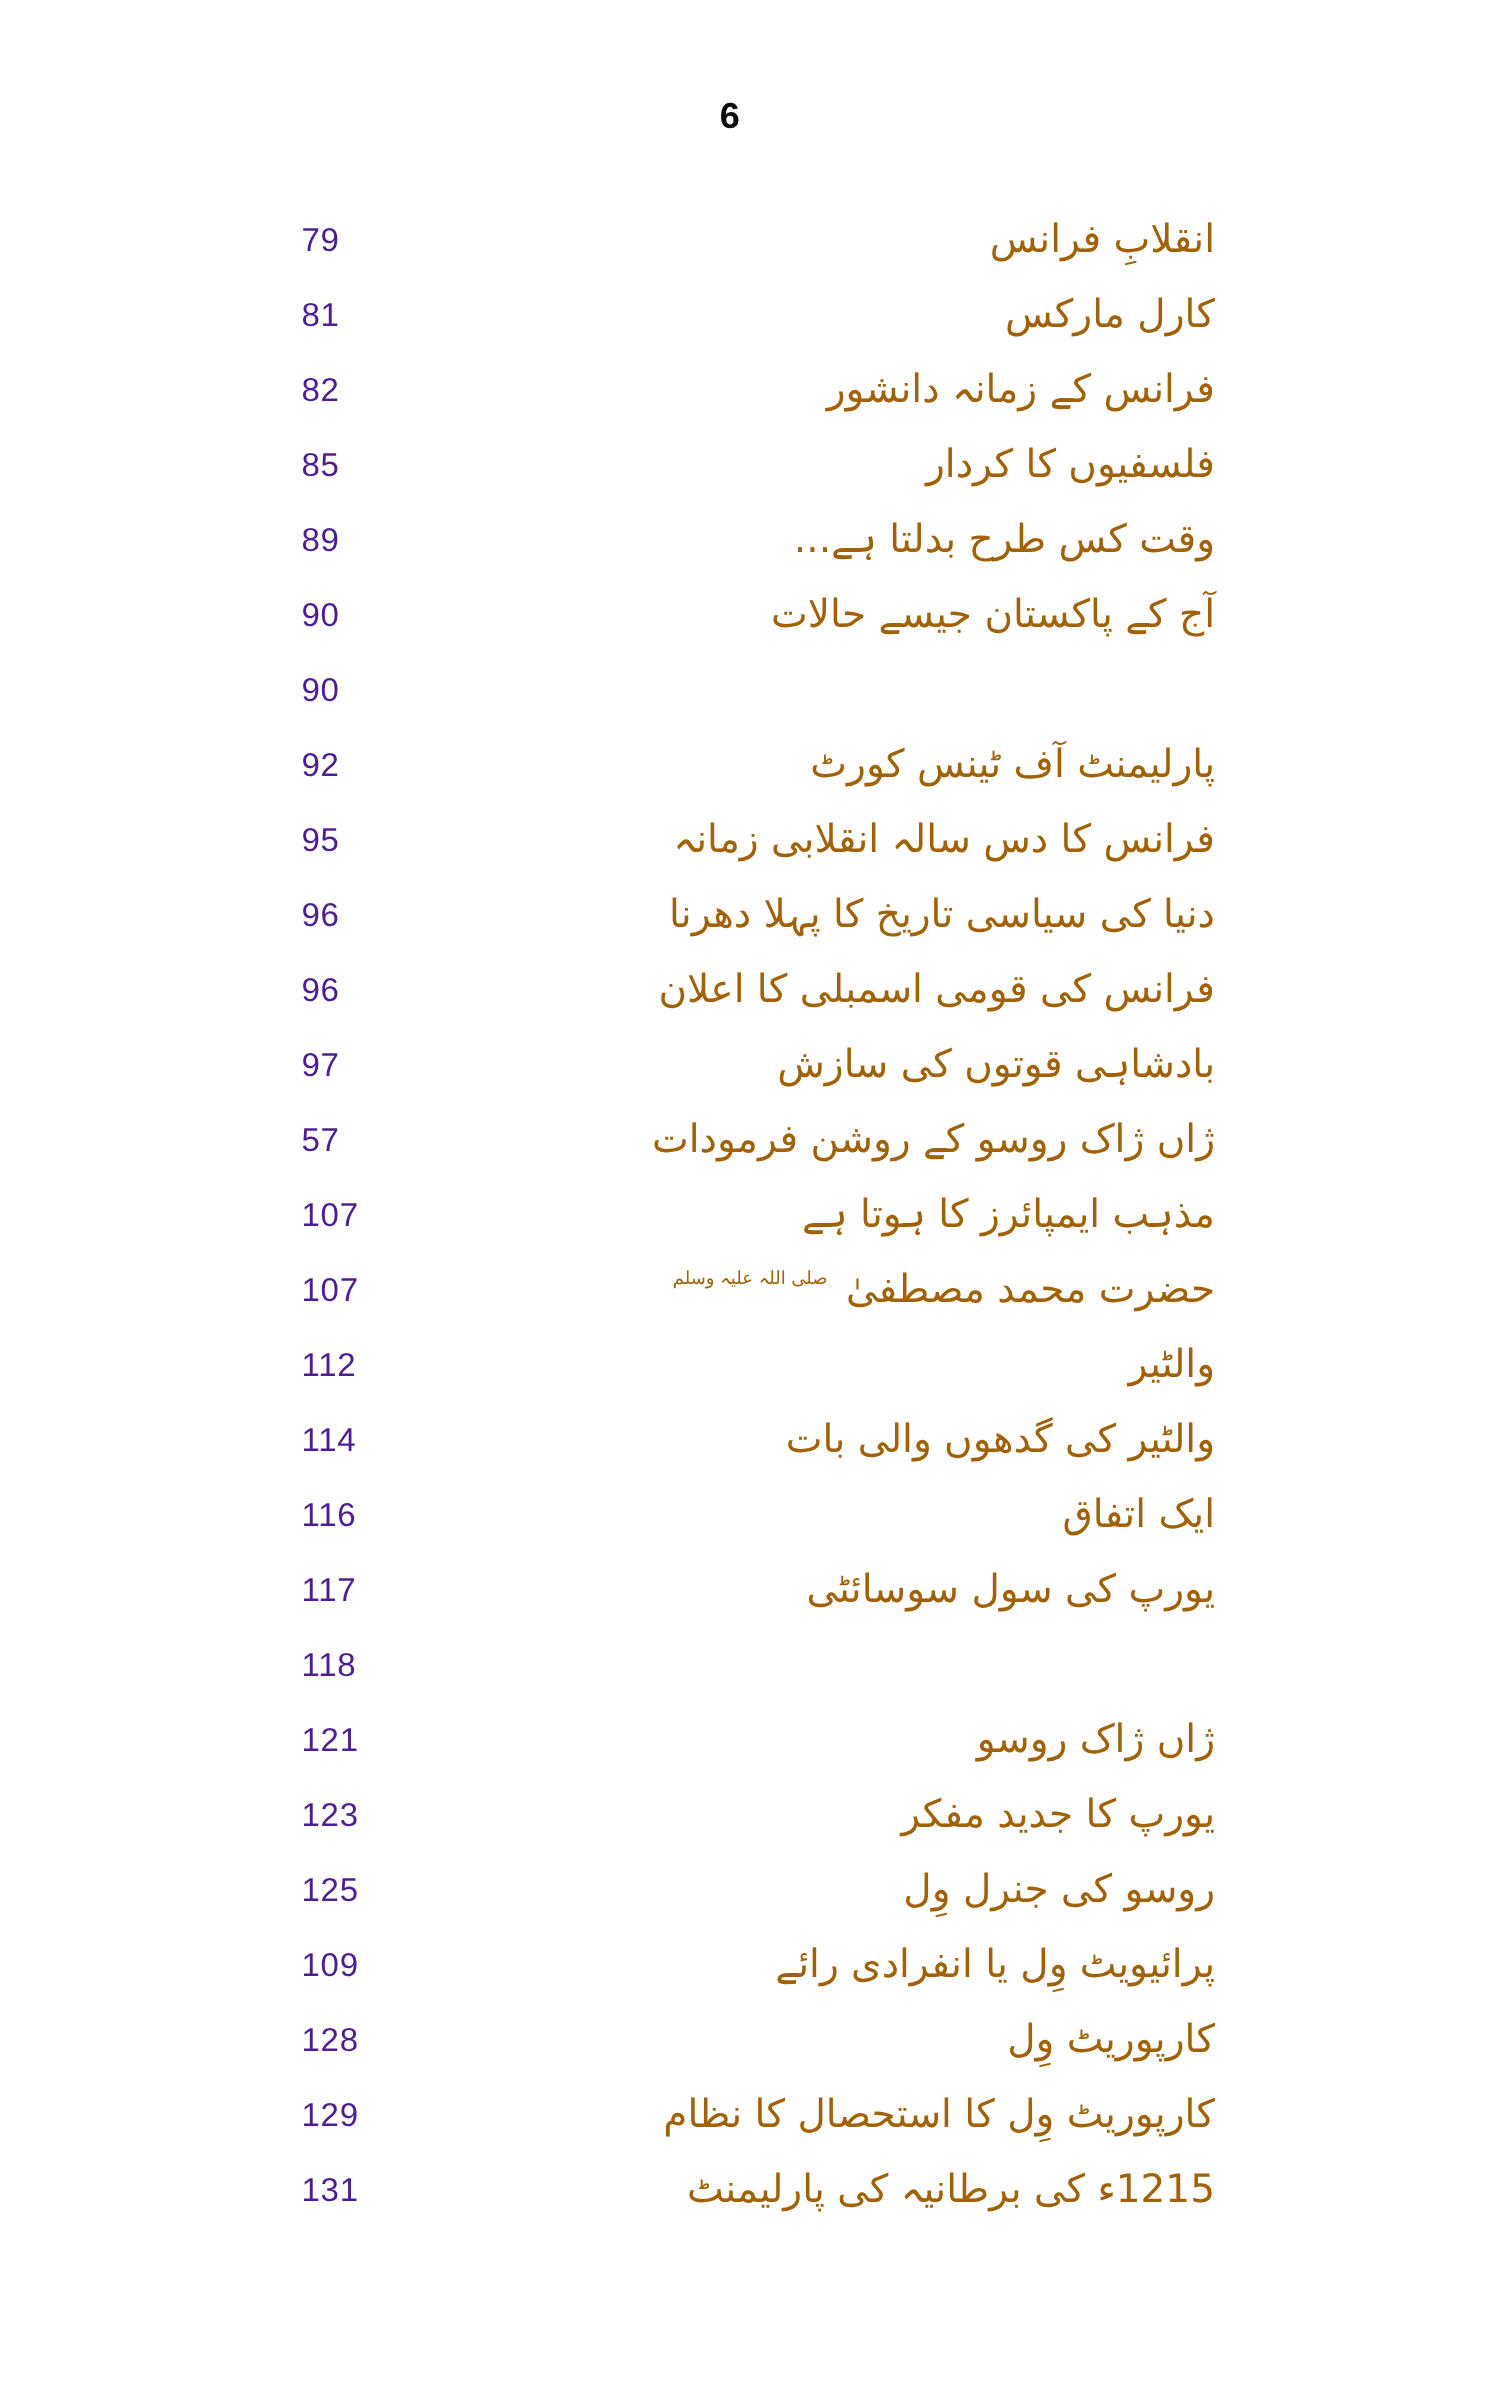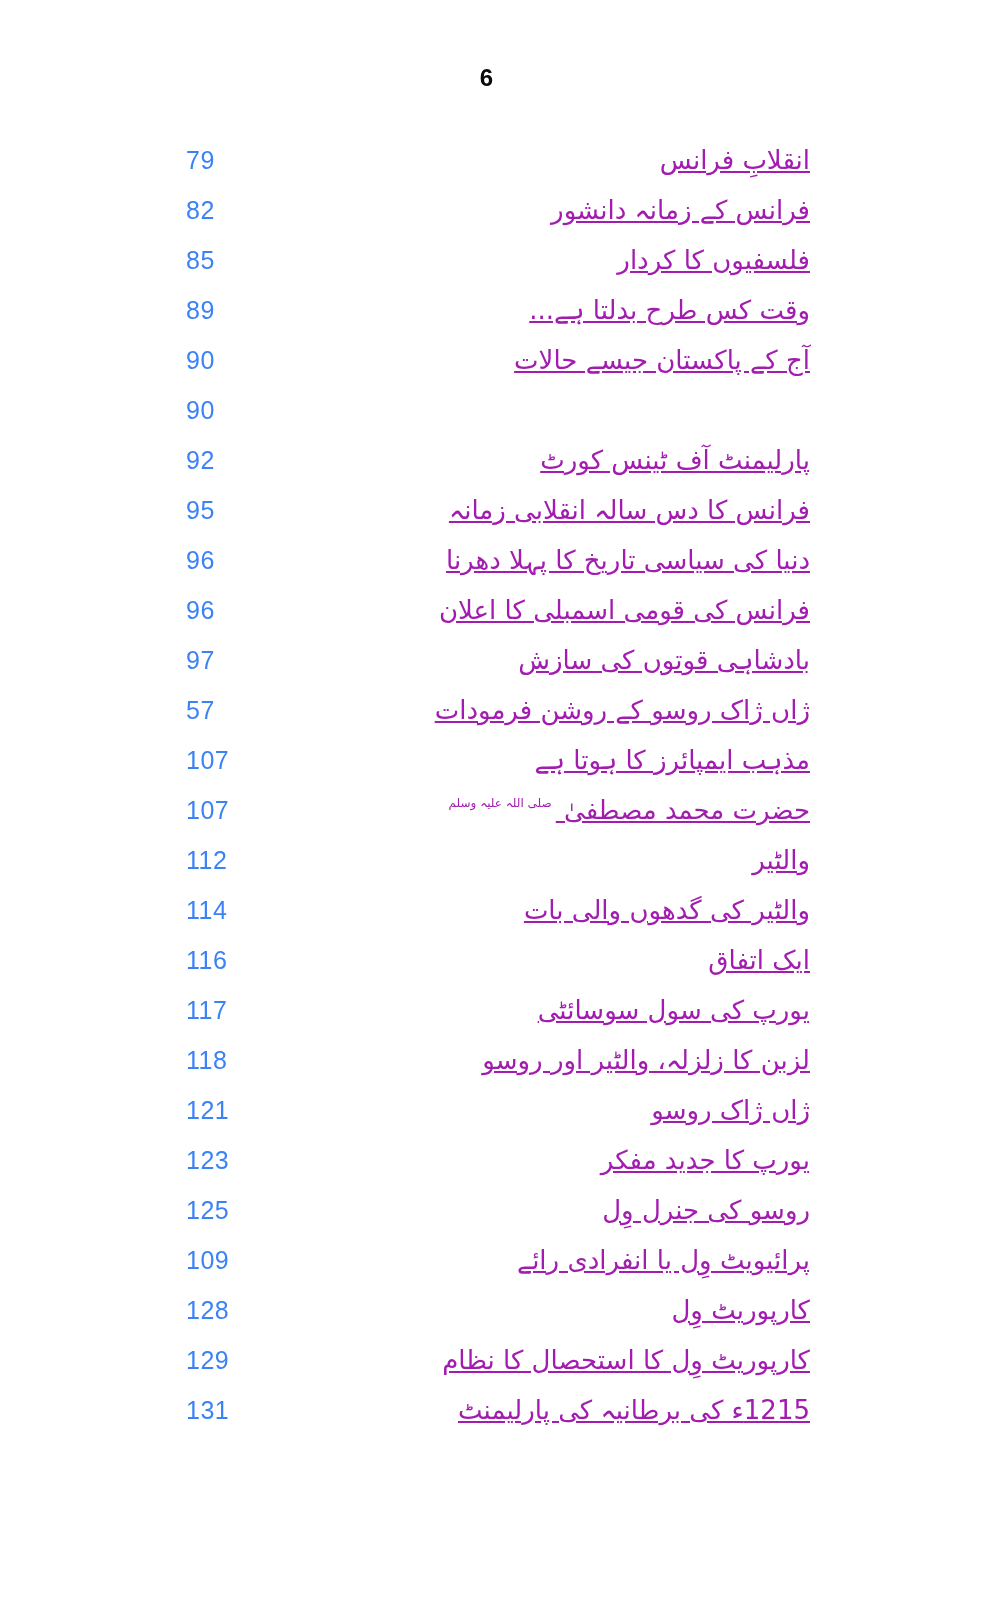--- a/index.html
+++ b/index.html
@@ -40,38 +40,38 @@
   }
   .row {
     height: 50px;
     display: flex;
     align-items: center;
     justify-content: space-between;
     box-sizing: border-box;
     padding: 0 190px 0 186px;
   }
   .num {
-    font-size: 25px;
+    font-size: 22px;
     font-weight: 400;
     letter-spacing: 0.5px;
-    color: #3b82f6;
+    color: #4c1d95;
     font-family: "Liberation Sans", sans-serif;
     flex: 0 0 auto;
+    margin-left: 15px;
   }
   .title {
     direction: rtl;
     unicode-bidi: plaintext;
     text-align: left;
     font-size: 26px;
     line-height: 1.1;
-    color: #a21caf;
+    color: #a16207;
     font-family: "DejaVu Sans", sans-serif;
     flex: 0 1 auto;
     white-space: nowrap;
-    text-decoration: underline;
   }
   .honorific {
     display: inline-block;
     font-size: 12px;
     line-height: 1;
     position: relative;
     top: -12px;
     margin-right: 4px;
     font-family: "DejaVu Sans", sans-serif;
   }
@@ -81,20 +81,24 @@
 
 <div class="page">
   <div class="page-number-top">6</div>
 
   <div class="toc">
   <div class="row">
     <span class="num">79</span>
     <span class="title" dir="rtl">انقلابِ فرانس</span>
   </div>
 
+  <div class="row">
+    <span class="num">81</span>
+    <span class="title" dir="rtl">کارل مارکس</span>
+  </div>
 
   <div class="row">
     <span class="num">82</span>
     <span class="title" dir="rtl">فرانس کے زمانہ دانشور</span>
   </div>
 
   <div class="row">
     <span class="num">85</span>
     <span class="title" dir="rtl">فلسفیوں کا کردار</span>
   </div>
@@ -168,21 +172,20 @@
     <span class="title" dir="rtl">ایک اتفاق</span>
   </div>
 
   <div class="row">
     <span class="num">117</span>
     <span class="title" dir="rtl">یورپ کی سول سوسائٹی</span>
   </div>
 
   <div class="row">
     <span class="num">118</span>
-    <span class="title" dir="rtl">لزبن کا زلزلہ، والٹیر اور روسو</span>
   </div>
 
   <div class="row">
     <span class="num">121</span>
     <span class="title" dir="rtl">ژاں ژاک روسو</span>
   </div>
 
 
   <div class="row">
     <span class="num">123</span>

